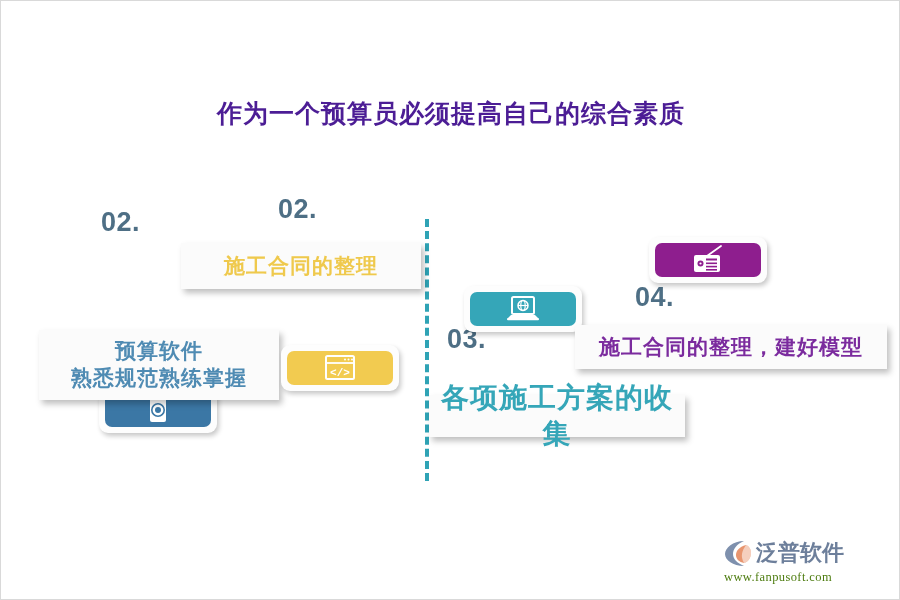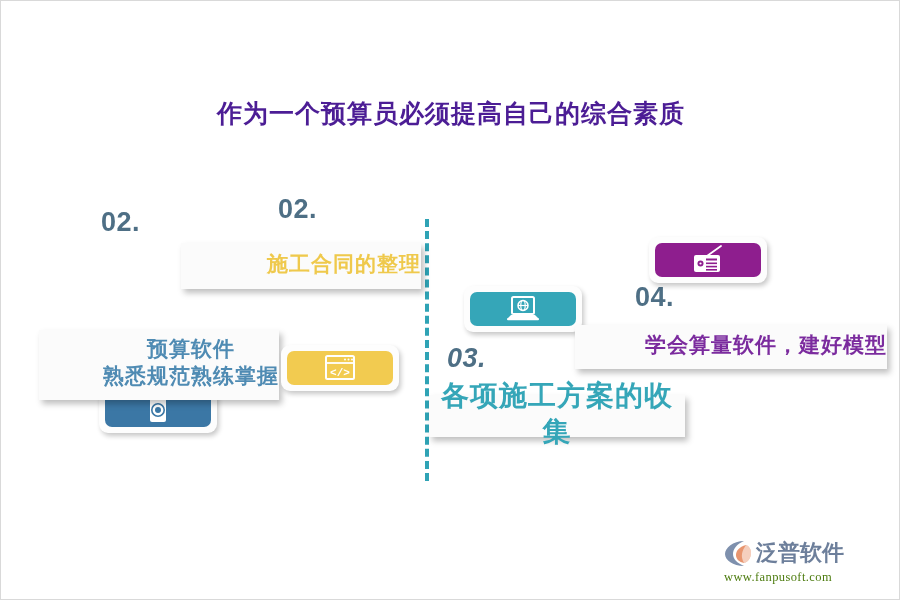--- a/index.html
+++ b/index.html
@@ -45,21 +45,21 @@
   
   .step-num {
     position: absolute;
     font-size: 27px;
     font-weight: bold;
     color: #4e6f85;
     letter-spacing: 0.5px;
   }
   .num-01 { left: 100px; top: 206px; }
   .num-02 { left: 277px; top: 193px; }
-  .num-03 { left: 446px; top: 342px; font-style: italic; }
+  .num-03 { left: 446px; top: 323px; }
   .num-04 { left: 634px; top: 281px; }
 
   
   .icon-tile {
     position: absolute;
     border-radius: 9px;
     background: #fdfdfd;
     padding: 6px;
     box-shadow: 2px 3px 5px rgba(0,0,0,0.22);
     box-sizing: border-box;
@@ -81,27 +81,26 @@
   .tile-04 { left: 648px; top: 236px; width: 118px; height: 46px; }
   .tile-04 .inner { background: #8e1e8e; }
 
   
   .text-card {
     position: absolute;
     background: #fbfbfb;
     box-shadow: 3px 4px 6px rgba(0,0,0,0.25);
     display: flex;
     align-items: center;
-    justify-content: flex-end;
+    justify-content: center;
     text-align: center;
     box-sizing: border-box;
     font-weight: bold;
     letter-spacing: 1px;
     line-height: 1.28;
-    font-family: Liberation Mono, monospace;
   }
   .card-01 {
     left: 38px; top: 329px; width: 240px; height: 70px;
     color: #4f8bb3; font-size: 21px;
   }
   .card-02 {
     left: 180px; top: 242px; width: 240px; height: 46px;
     color: #efc94c; font-size: 21px;
   }
   .card-03 {
@@ -222,21 +221,21 @@
         <circle cx="9.5" cy="18.5" r="1.1" fill="#ffffff"></circle>
         <rect x="15" y="13.5" width="11" height="2" fill="#8e1e8e"></rect>
         <rect x="15" y="17.5" width="11" height="1.6" fill="#8e1e8e"></rect>
         <rect x="15" y="20.8" width="11" height="1.6" fill="#8e1e8e"></rect>
         <rect x="15" y="24" width="11" height="1.6" fill="#8e1e8e"></rect>
       </svg>
     </div>
   </div>
 
   <div class="text-card card-04">
-    <span>学会算量软件，建好模型</span>
+    <span>施工合同的整理，建好模型</span>
   </div>
 
   <div class="logo">
     <div class="logo-row">
       <svg class="logo-mark" viewBox="0 0 32 30">
         <path d="M22 3 C11 3 3 10 3 16 C3 22 11 28 22 28 C15 25 11 21 11 16 C11 11 15 6 22 3 Z" fill="#7e90ad"></path>
         <path d="M24 7 C17 9 14 13 14 17 C14 21 17 24 22 25 C26 24 29 20 29 15 C29 11 27 8 24 7 Z" fill="#e8956f"></path>
         <path d="M24 7 C20 13 18 18 22 25 C26 24 29 20 29 15 C29 11 27 8 24 7 Z" fill="#ffffff" opacity="0.55"></path>
       </svg>
       <div class="logo-word">泛普软件</div>

